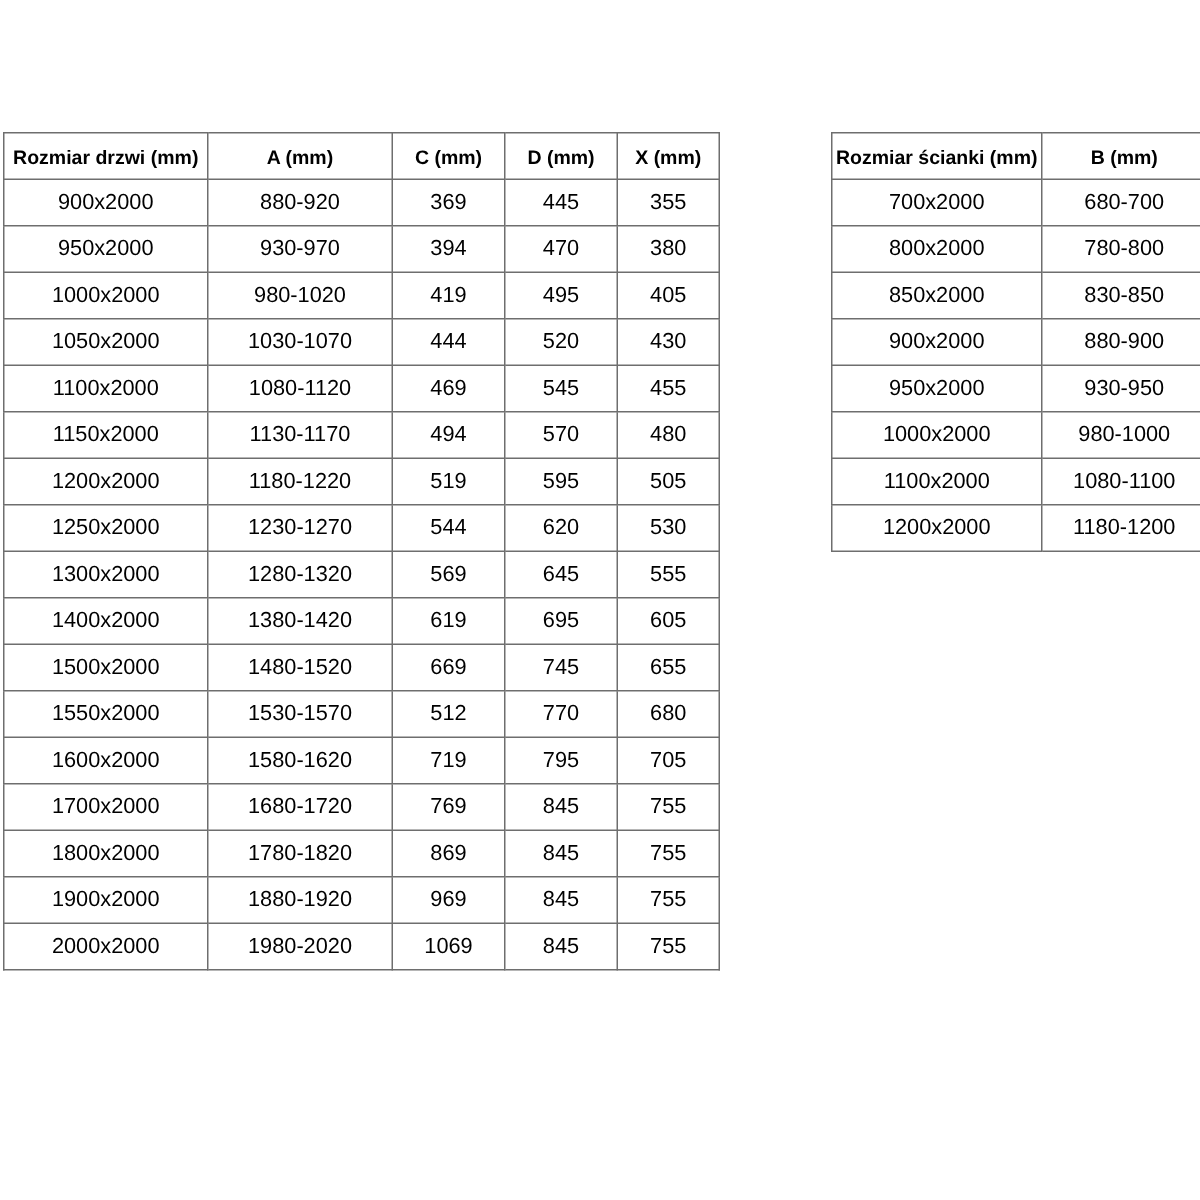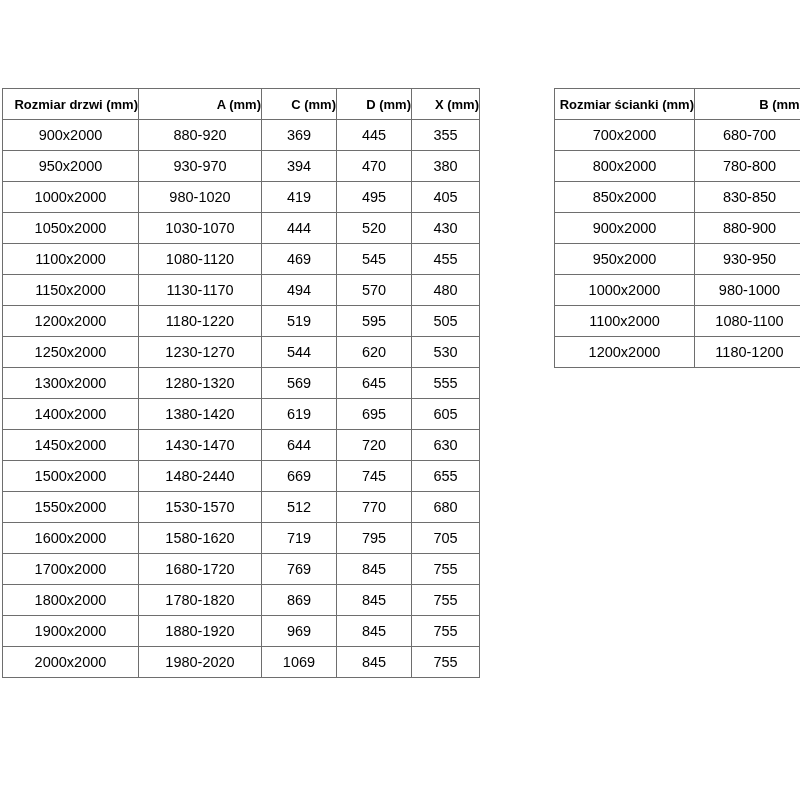--- a/index.html
+++ b/index.html
@@ -22,21 +22,20 @@
     border: 1px solid #6e6e6e;
     text-align: center;
     vertical-align: middle;
     height: 31px;
     overflow: hidden;
     white-space: nowrap;
   }
   th {
     font-size: 13px;
     font-weight: bold;
-    text-align: right;
   }
   td {
     font-size: 14.5px;
     font-weight: normal;
   }
 
   .door-table { left: 2px;   top: 88px; width: 477px; }
   .wall-table { left: 537px; top: 88px; width: 250px; margin-left: 17px; }
 
   .door-table col.c1 { width: 136px; }
@@ -135,29 +134,22 @@
           <td>555</td>
         </tr>
         <tr>
           <td>1400x2000</td>
           <td>1380-1420</td>
           <td>619</td>
           <td>695</td>
           <td>605</td>
         </tr>
         <tr>
-          <td>1450x2000</td>
-          <td>1430-1470</td>
-          <td>644</td>
-          <td>720</td>
-          <td>630</td>
-        </tr>
-        <tr>
           <td>1500x2000</td>
-          <td>1480-2440</td>
+          <td>1480-1520</td>
           <td>669</td>
           <td>745</td>
           <td>655</td>
         </tr>
         <tr>
           <td>1550x2000</td>
           <td>1530-1570</td>
           <td>512</td>
           <td>770</td>
           <td>680</td>

